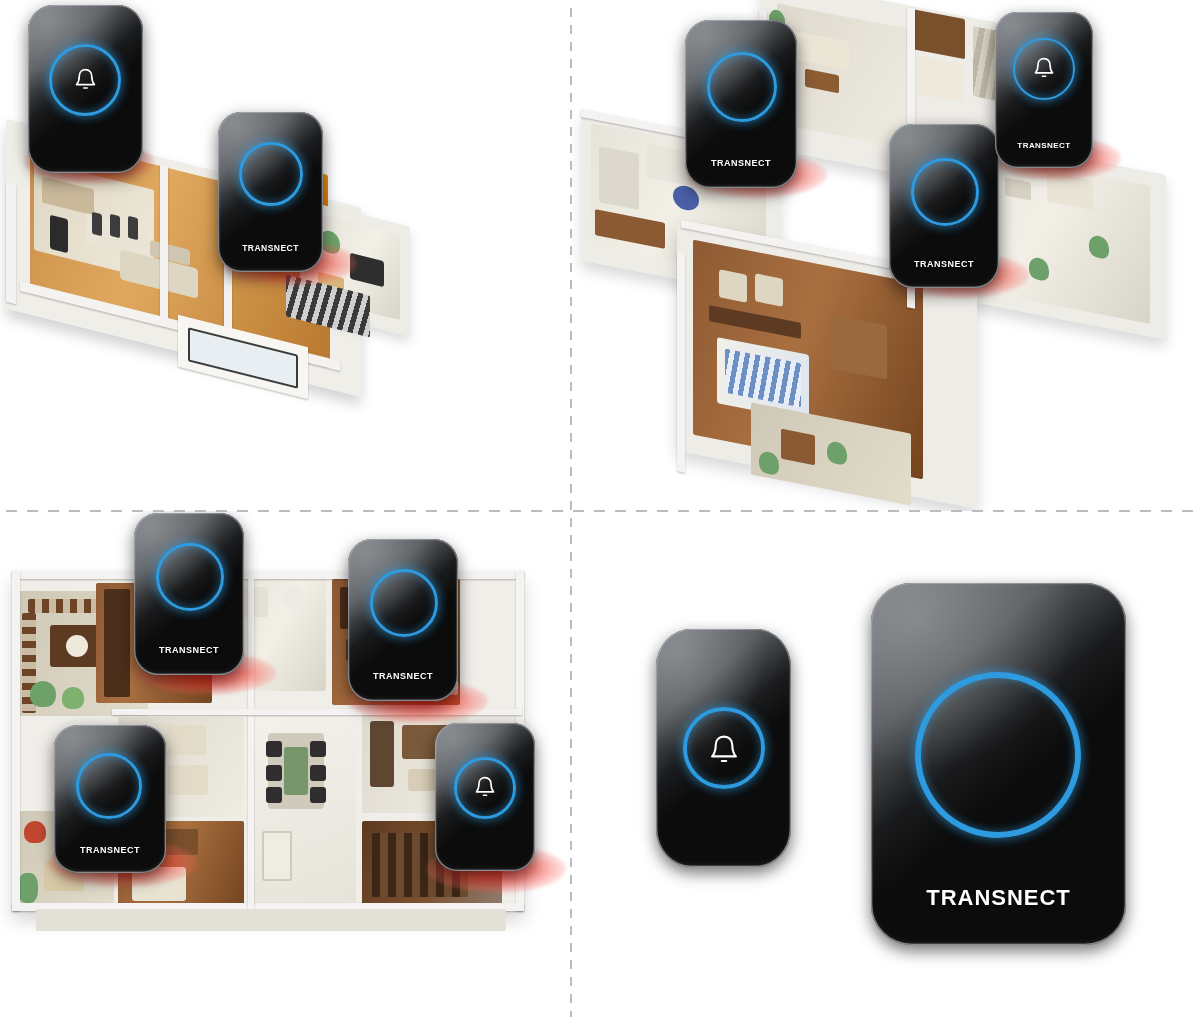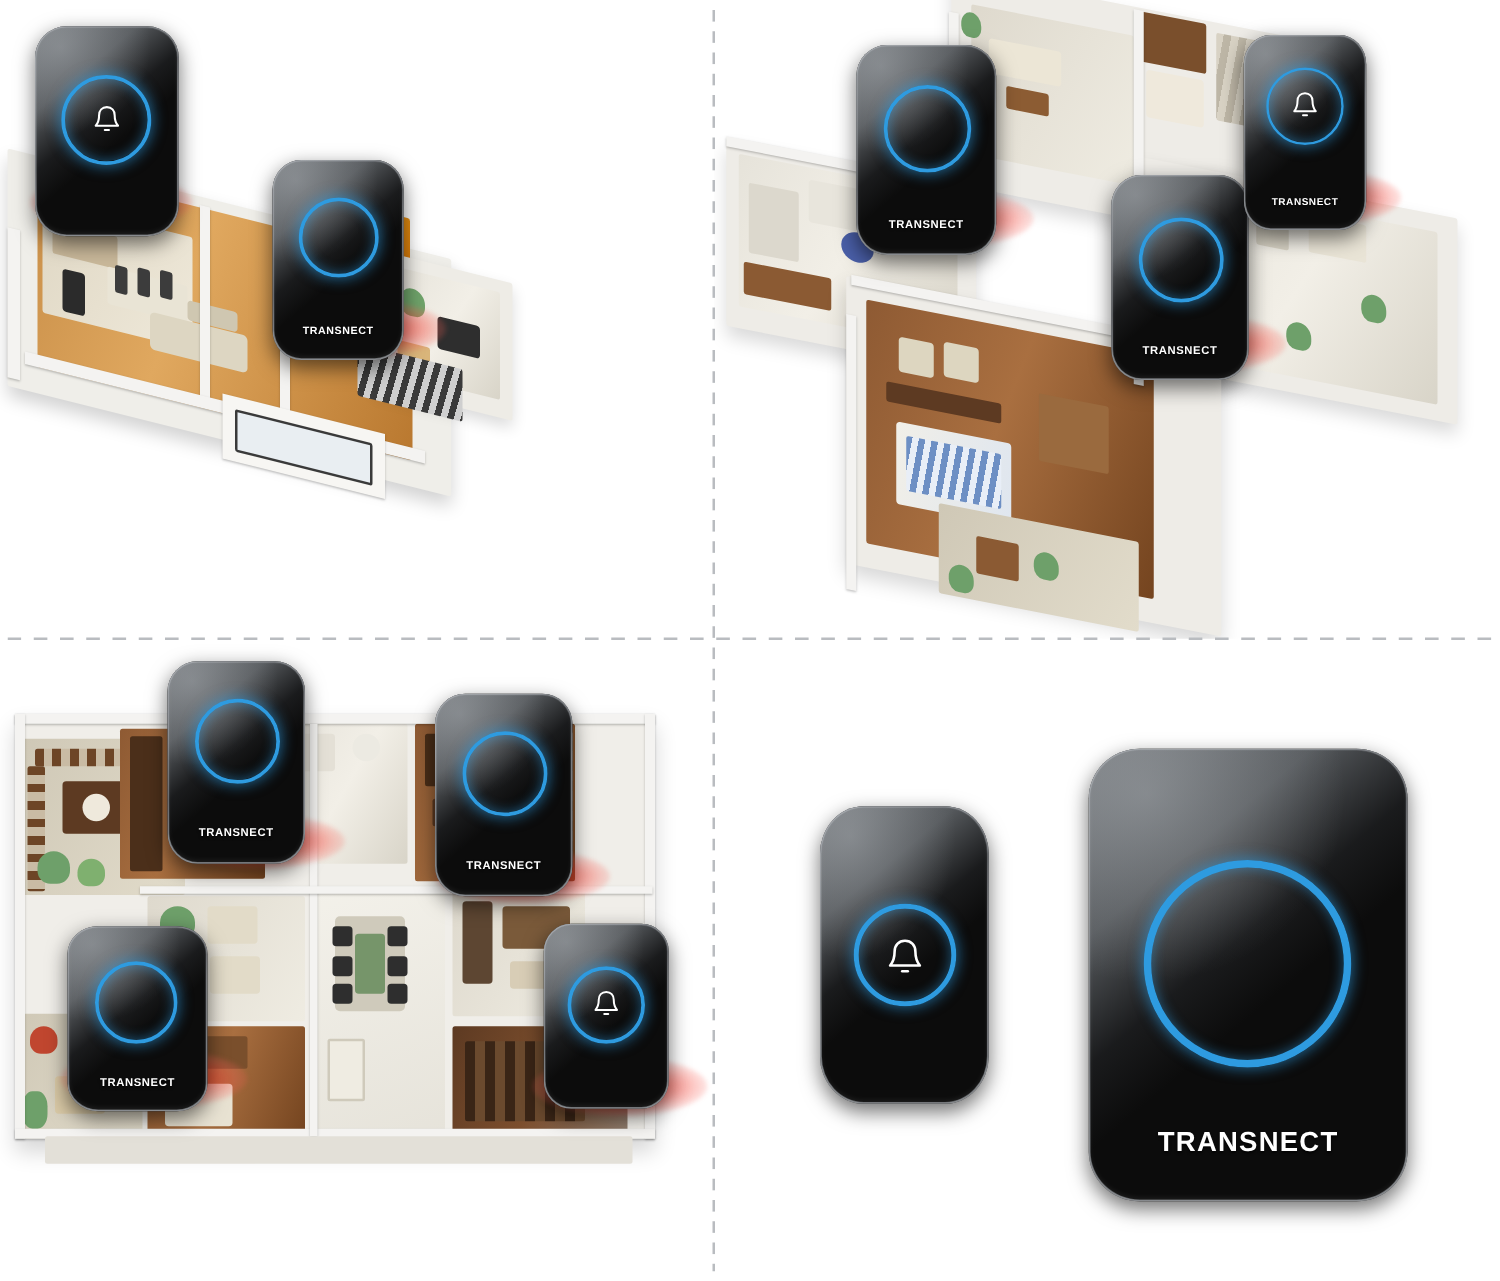--- a/index.html
+++ b/index.html
@@ -42,21 +42,21 @@
   .wood   { background:linear-gradient(110deg,#c98f49,#e0a85f 40%,#b9782f); }
   .wood2  { background:linear-gradient(110deg,#8e5a33,#a96f40 45%,#74441f); }
   .tile   { background:linear-gradient(120deg,#e6e3da,#f2efe7 50%,#d8d4c8); }
   .carpet { background:linear-gradient(120deg,#ded9cd,#efece2); }
   .stone  { background:linear-gradient(120deg,#cfc8b6,#e2dccb); }
   .orangewall { background:linear-gradient(160deg,#f0a019,#e07d08); }
   .darkwood { background:linear-gradient(115deg,#5d3a22,#7c4e2d 50%,#46291492); }
   .furn   { position:absolute; border-radius:2px; }
 
   
-  .device { position:absolute; z-index:30;margin-top:16px; }
+  .device { position:absolute; z-index:30; }
   .device-body {
     position:absolute; inset:0;
     border-radius:22% / 15%;
     background:#0c0c0c;
     box-shadow:0 6px 16px rgba(0,0,0,.55),
                inset 0 0 0 1.5px rgba(150,155,160,.55);
     overflow:hidden;
   }
   
   .device-gloss {

